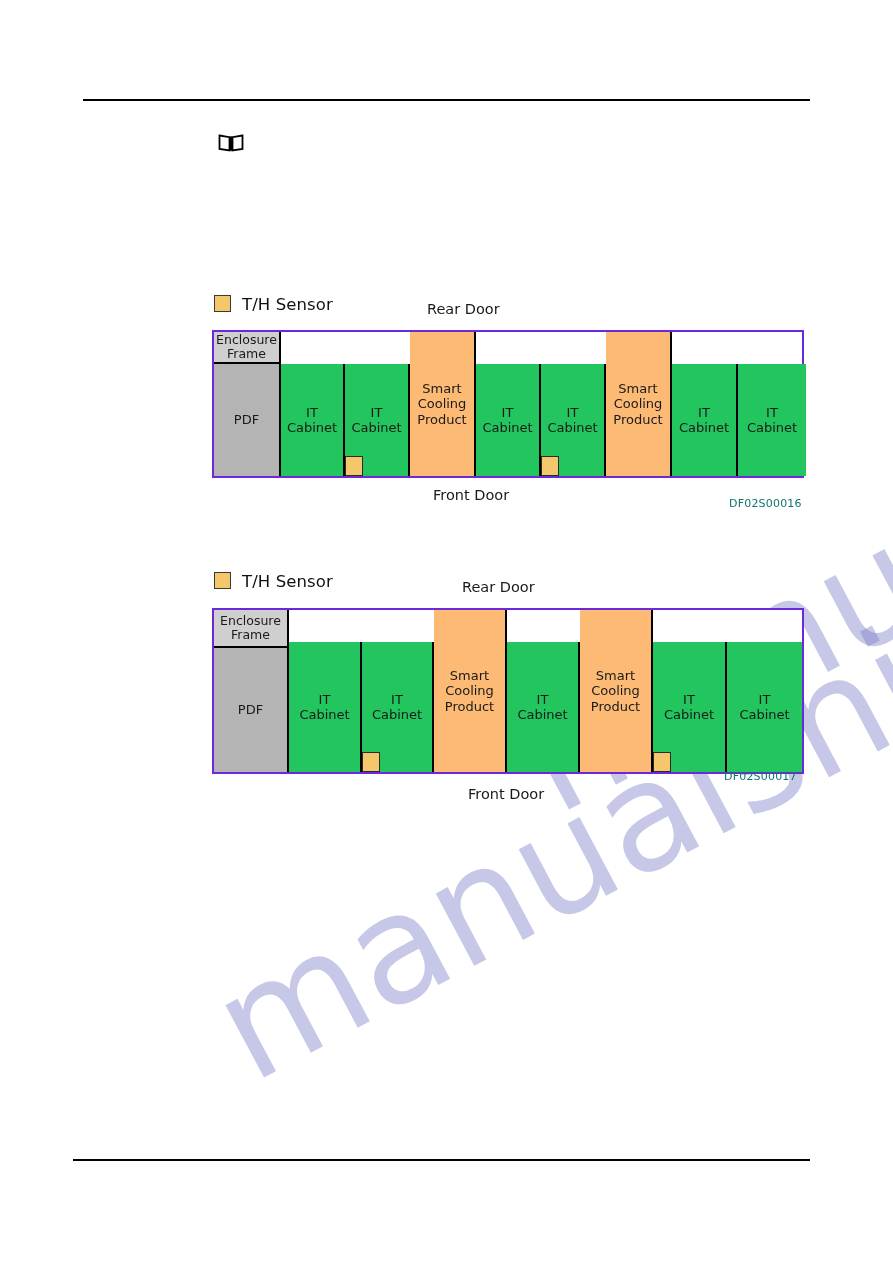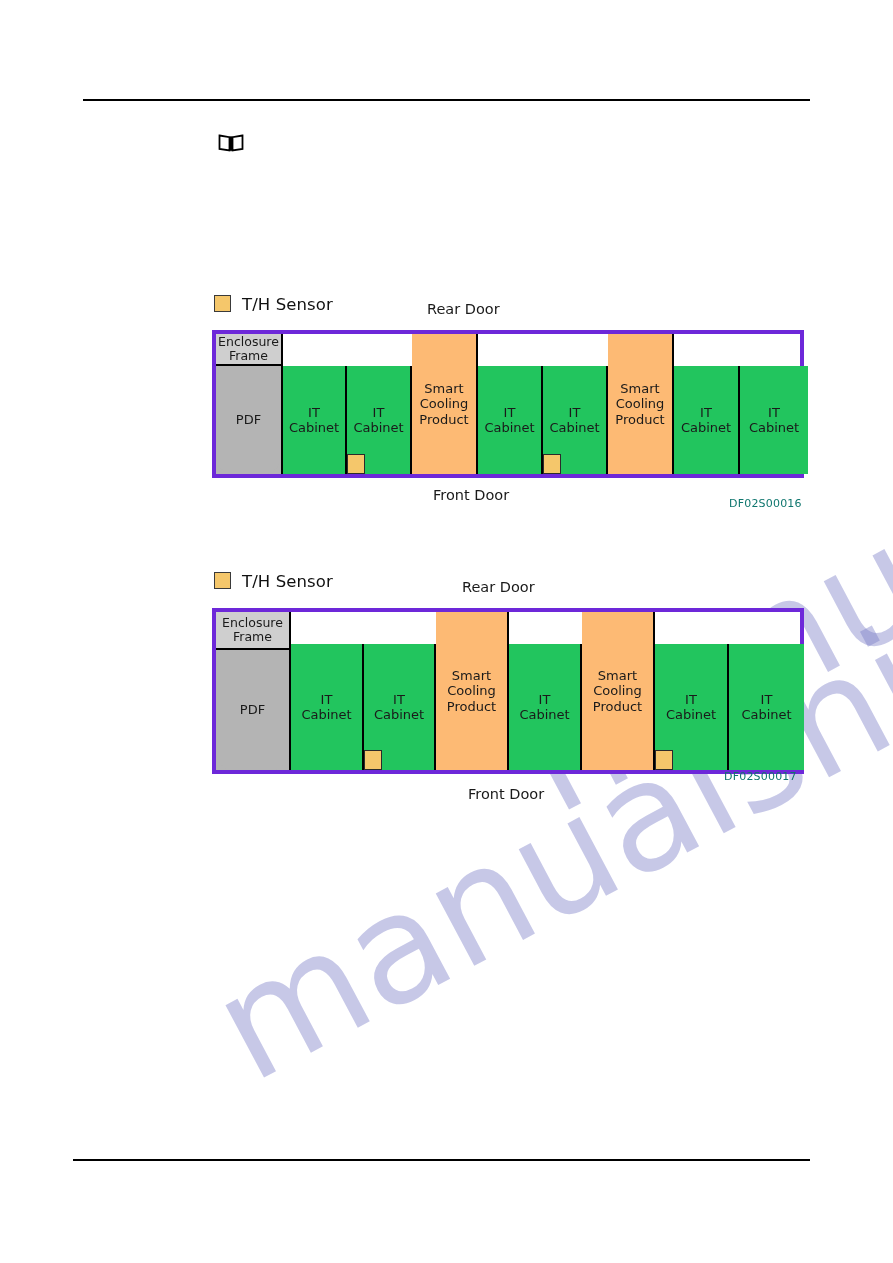--- a/index.html
+++ b/index.html
@@ -81,21 +81,21 @@
     font-size: 11px;
     color: #0f766e;
     white-space: nowrap;
     letter-spacing: 0.2px;
   }
 
   
   .rack {
     position: absolute;
     box-sizing: border-box;
-    border: 4px solid #6d28d9;
+    border: 2px solid #6d28d9;
     background: #ffffff;
     display: flex;
     align-items: stretch;
   }
 
   .cell {
     position: relative;
     box-sizing: border-box;
     border-right: 2px solid #000000;
     display: flex;

